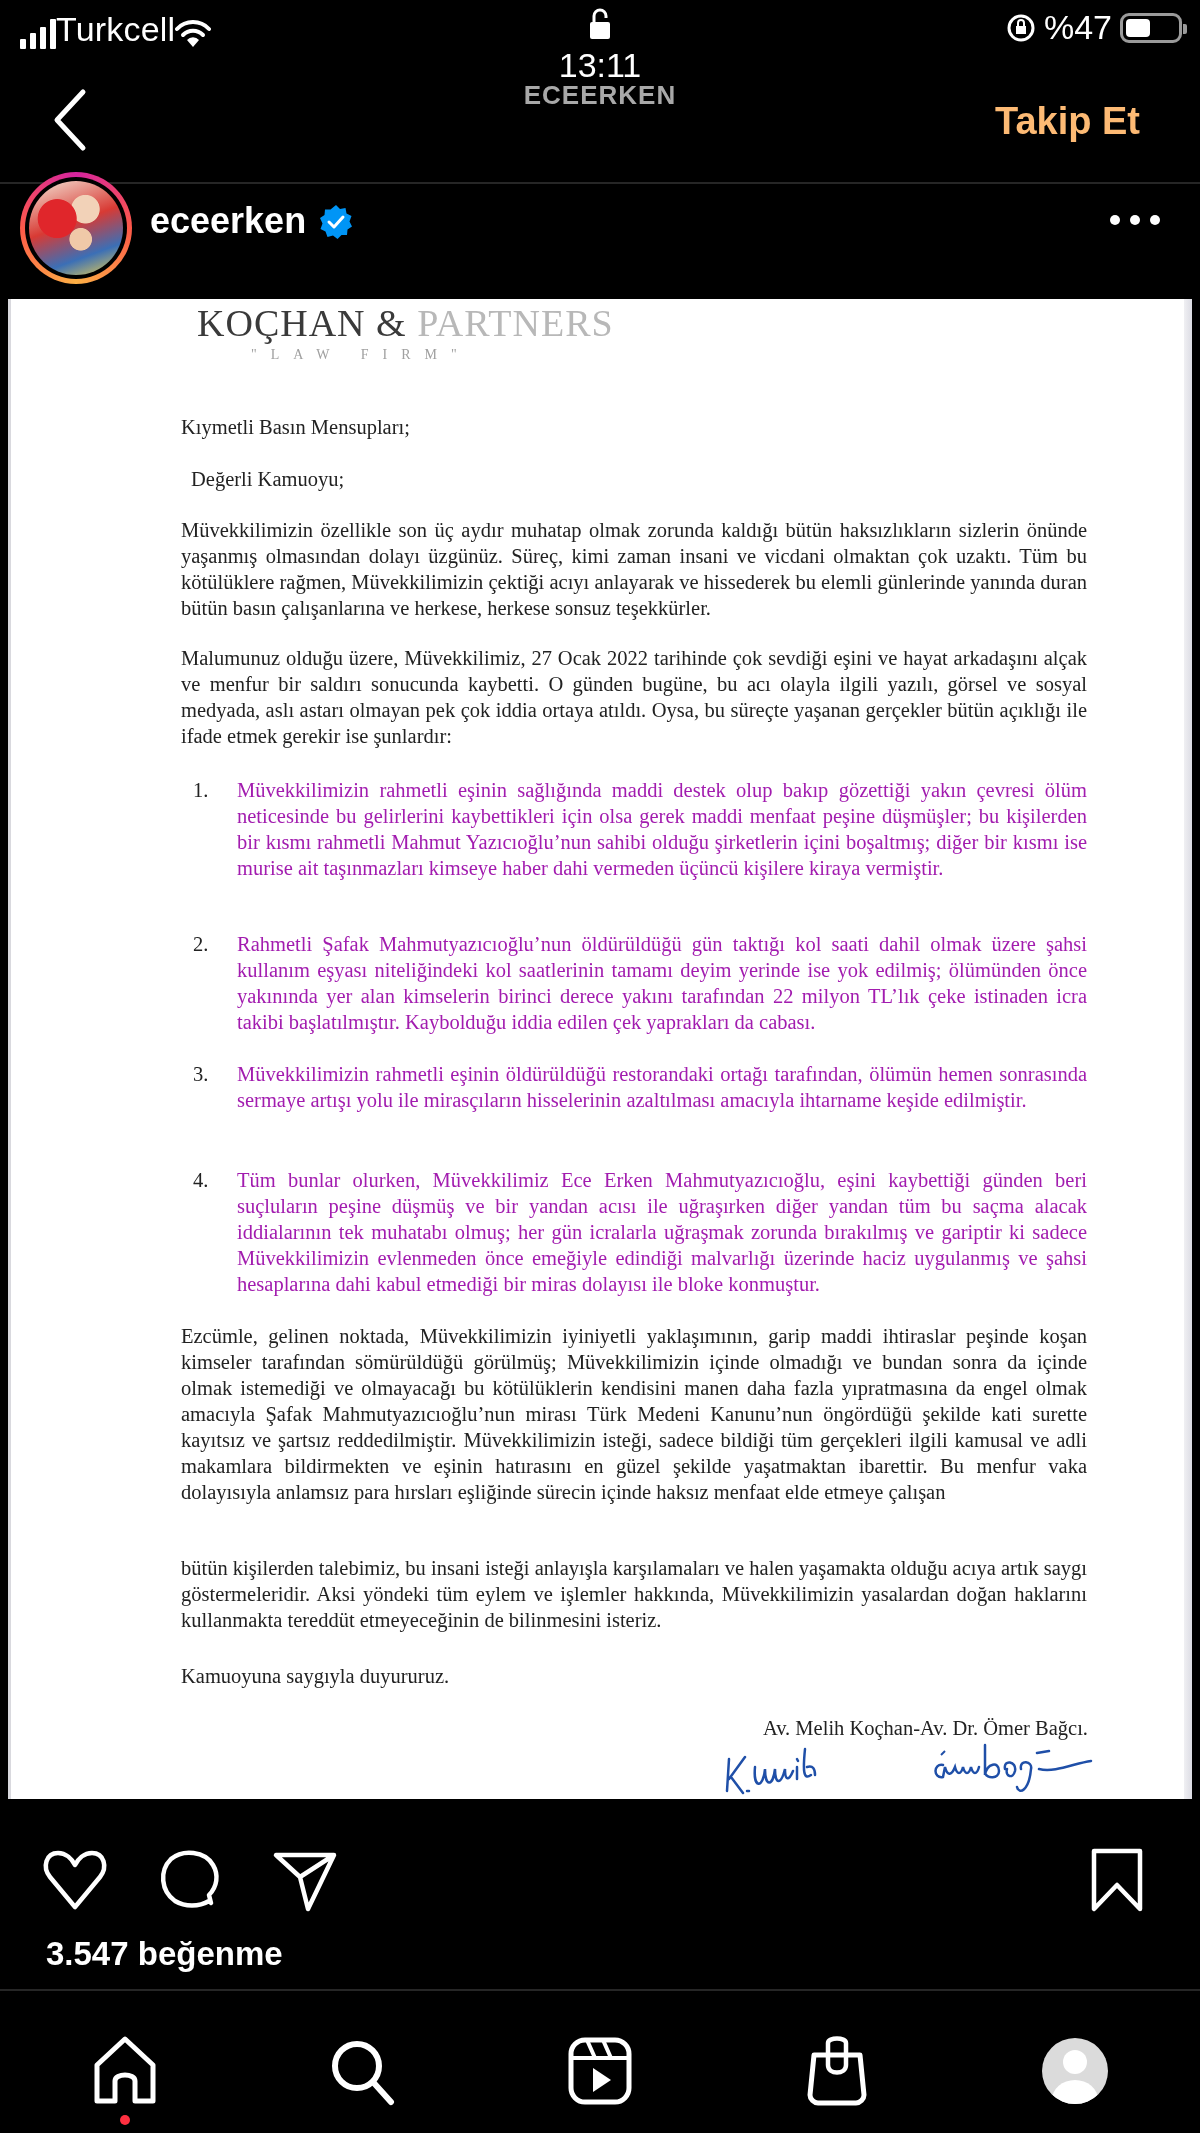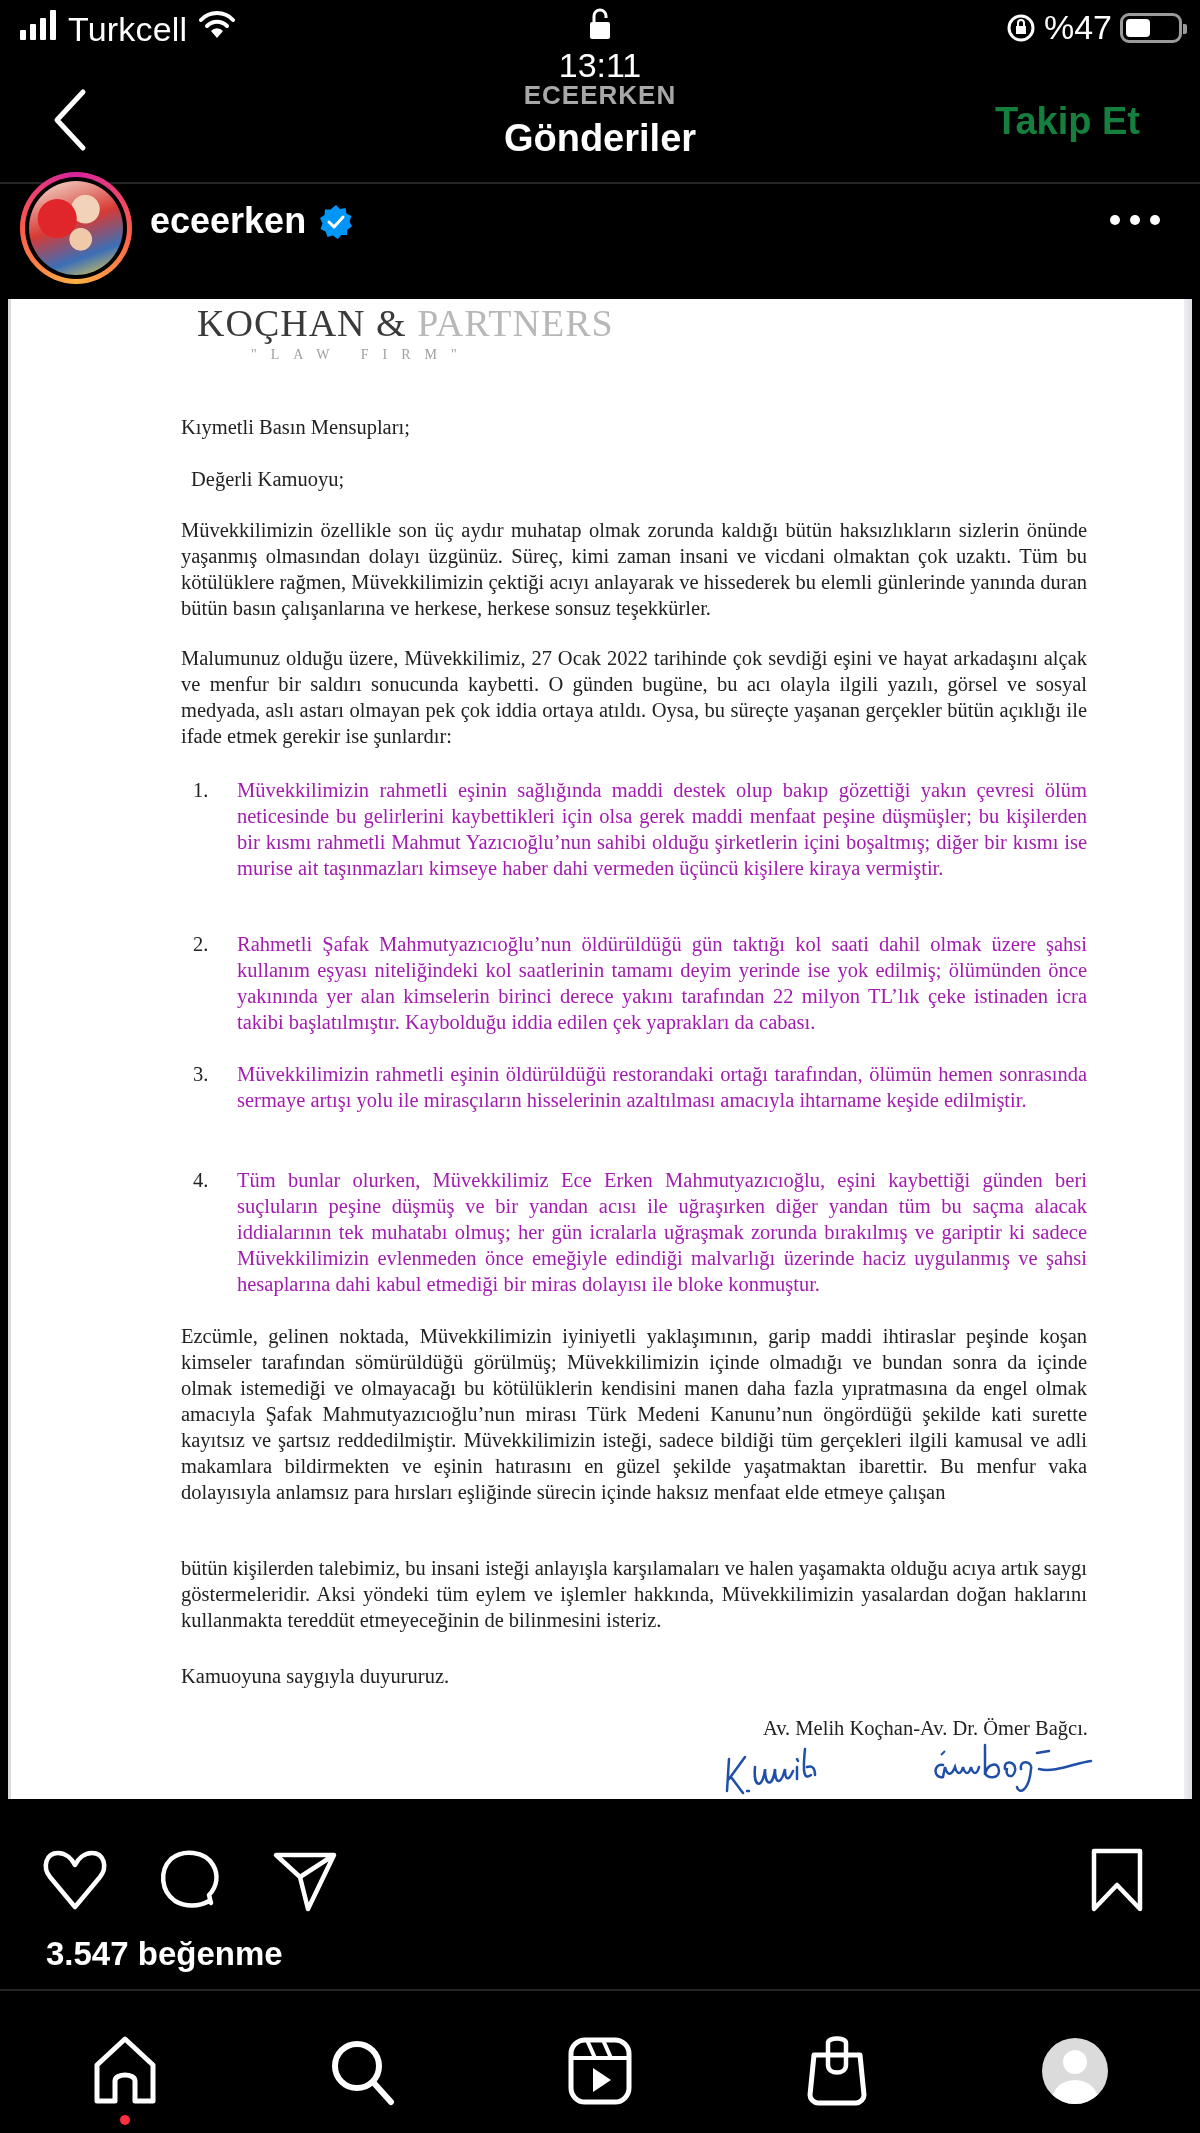--- a/index.html
+++ b/index.html
@@ -1,21 +1,21 @@
 <!DOCTYPE html>
 <html><head>
 <meta charset="utf-8">
 <style>
   * { box-sizing: border-box; margin: 0; padding: 0; }
   html, body { width: 1200px; height: 2133px; background: #000; overflow: hidden; }
   body { font-family: "Liberation Sans", sans-serif; color: #fff; position: relative; }
 
   
   .status-bar { position: absolute; top: 0; left: 0; width: 1200px; height: 60px; }
-  .sb-left { position: absolute; left: 20px; top: 10px; display: flex; align-items: flex-start; gap: 12px; }
+  .sb-left { position: absolute; left: 20px; top: 10px; display: flex; align-items: flex-end; gap: 0; }
   .signal { display: flex; align-items: flex-end; gap: 4px; height: 30px; }
   .signal span { width: 6px; background: #fff; border-radius: 1px; }
   .carrier { font-size: 34px; font-weight: 400; letter-spacing: 0.2px; }
   .sb-center { position: absolute; left: 0; right: 0; top: 8px; text-align: center; font-size: 34px; display: flex; justify-content: center; align-items: center; gap: 6px; flex-direction: column; }
   .sb-right { position: absolute; right: 18px; top: 8px; display: flex; align-items: center; gap: 8px; font-size: 34px; }
   .battery { width: 62px; height: 30px; border: 3px solid #9a9a9a; border-radius: 9px; position: relative; padding: 3px; }
   .battery .fill { height: 100%; background: #fff; border-radius: 4px; }
   .battery::after { content: ""; position: absolute; right: -8px; top: 8px; width: 4px; height: 10px; background: #9a9a9a; border-radius: 0 2px 2px 0; }
 
   
@@ -120,23 +120,22 @@
 </div>
 
 <div class="nav">
   <button class="back-btn" style="background:none;border:none;">
     <svg width="40" height="64" viewBox="0 0 40 64">
       <path d="M34 4 L8 32 L34 60" stroke="#fff" stroke-width="5" fill="none" stroke-linecap="round" stroke-linejoin="round"></path>
     </svg>
   </button>
   <div class="nav-titles">
     <div class="nav-sub">ECEERKEN</div>
-    <div class="nav-title">Gönderiler</div>
-  </div>
-  <button class="follow-btn" style="color: #15803d;">Takip Et</button>
+  </div>
+  <button class="follow-btn" style="color: #fdba74;">Takip Et</button>
 </div>
 
 <div class="post-header">
   <div class="avatar-ring">
     <div class="avatar-inner">
         <div class="avatar-img"></div>
       </div>
   </div>
   <span class="username">eceerken</span>
   <svg class="verified" viewBox="0 0 36 36">

